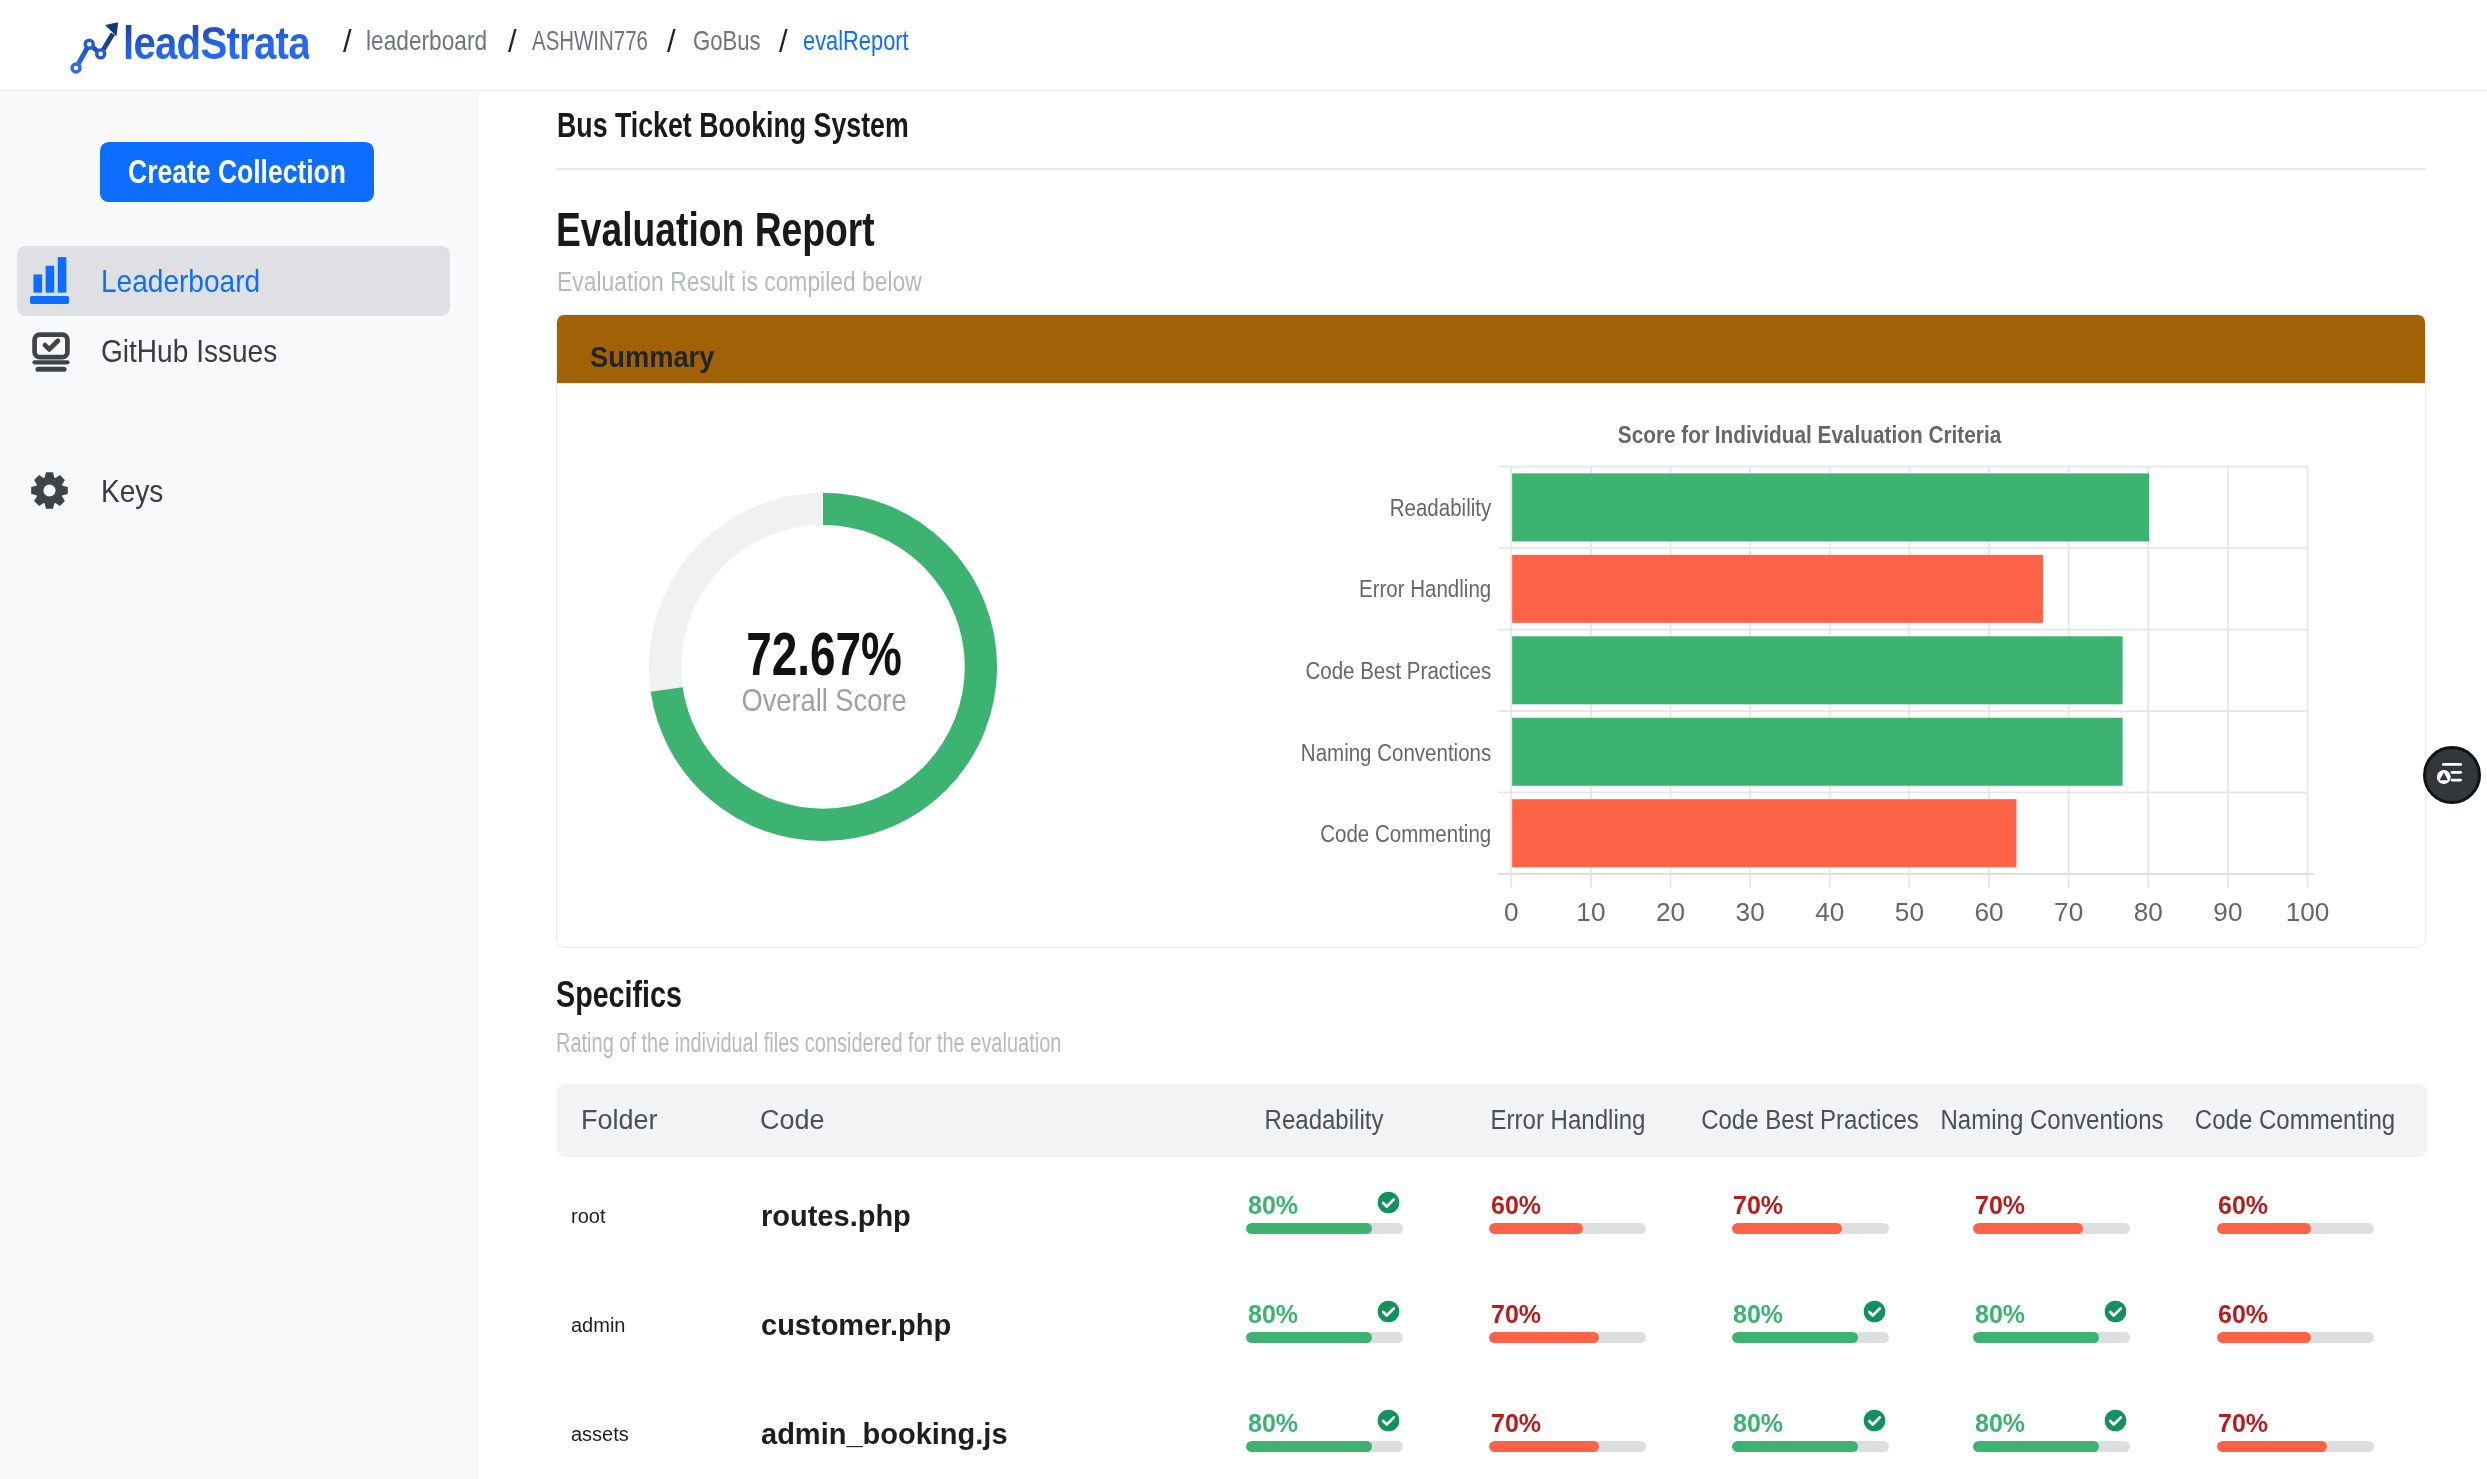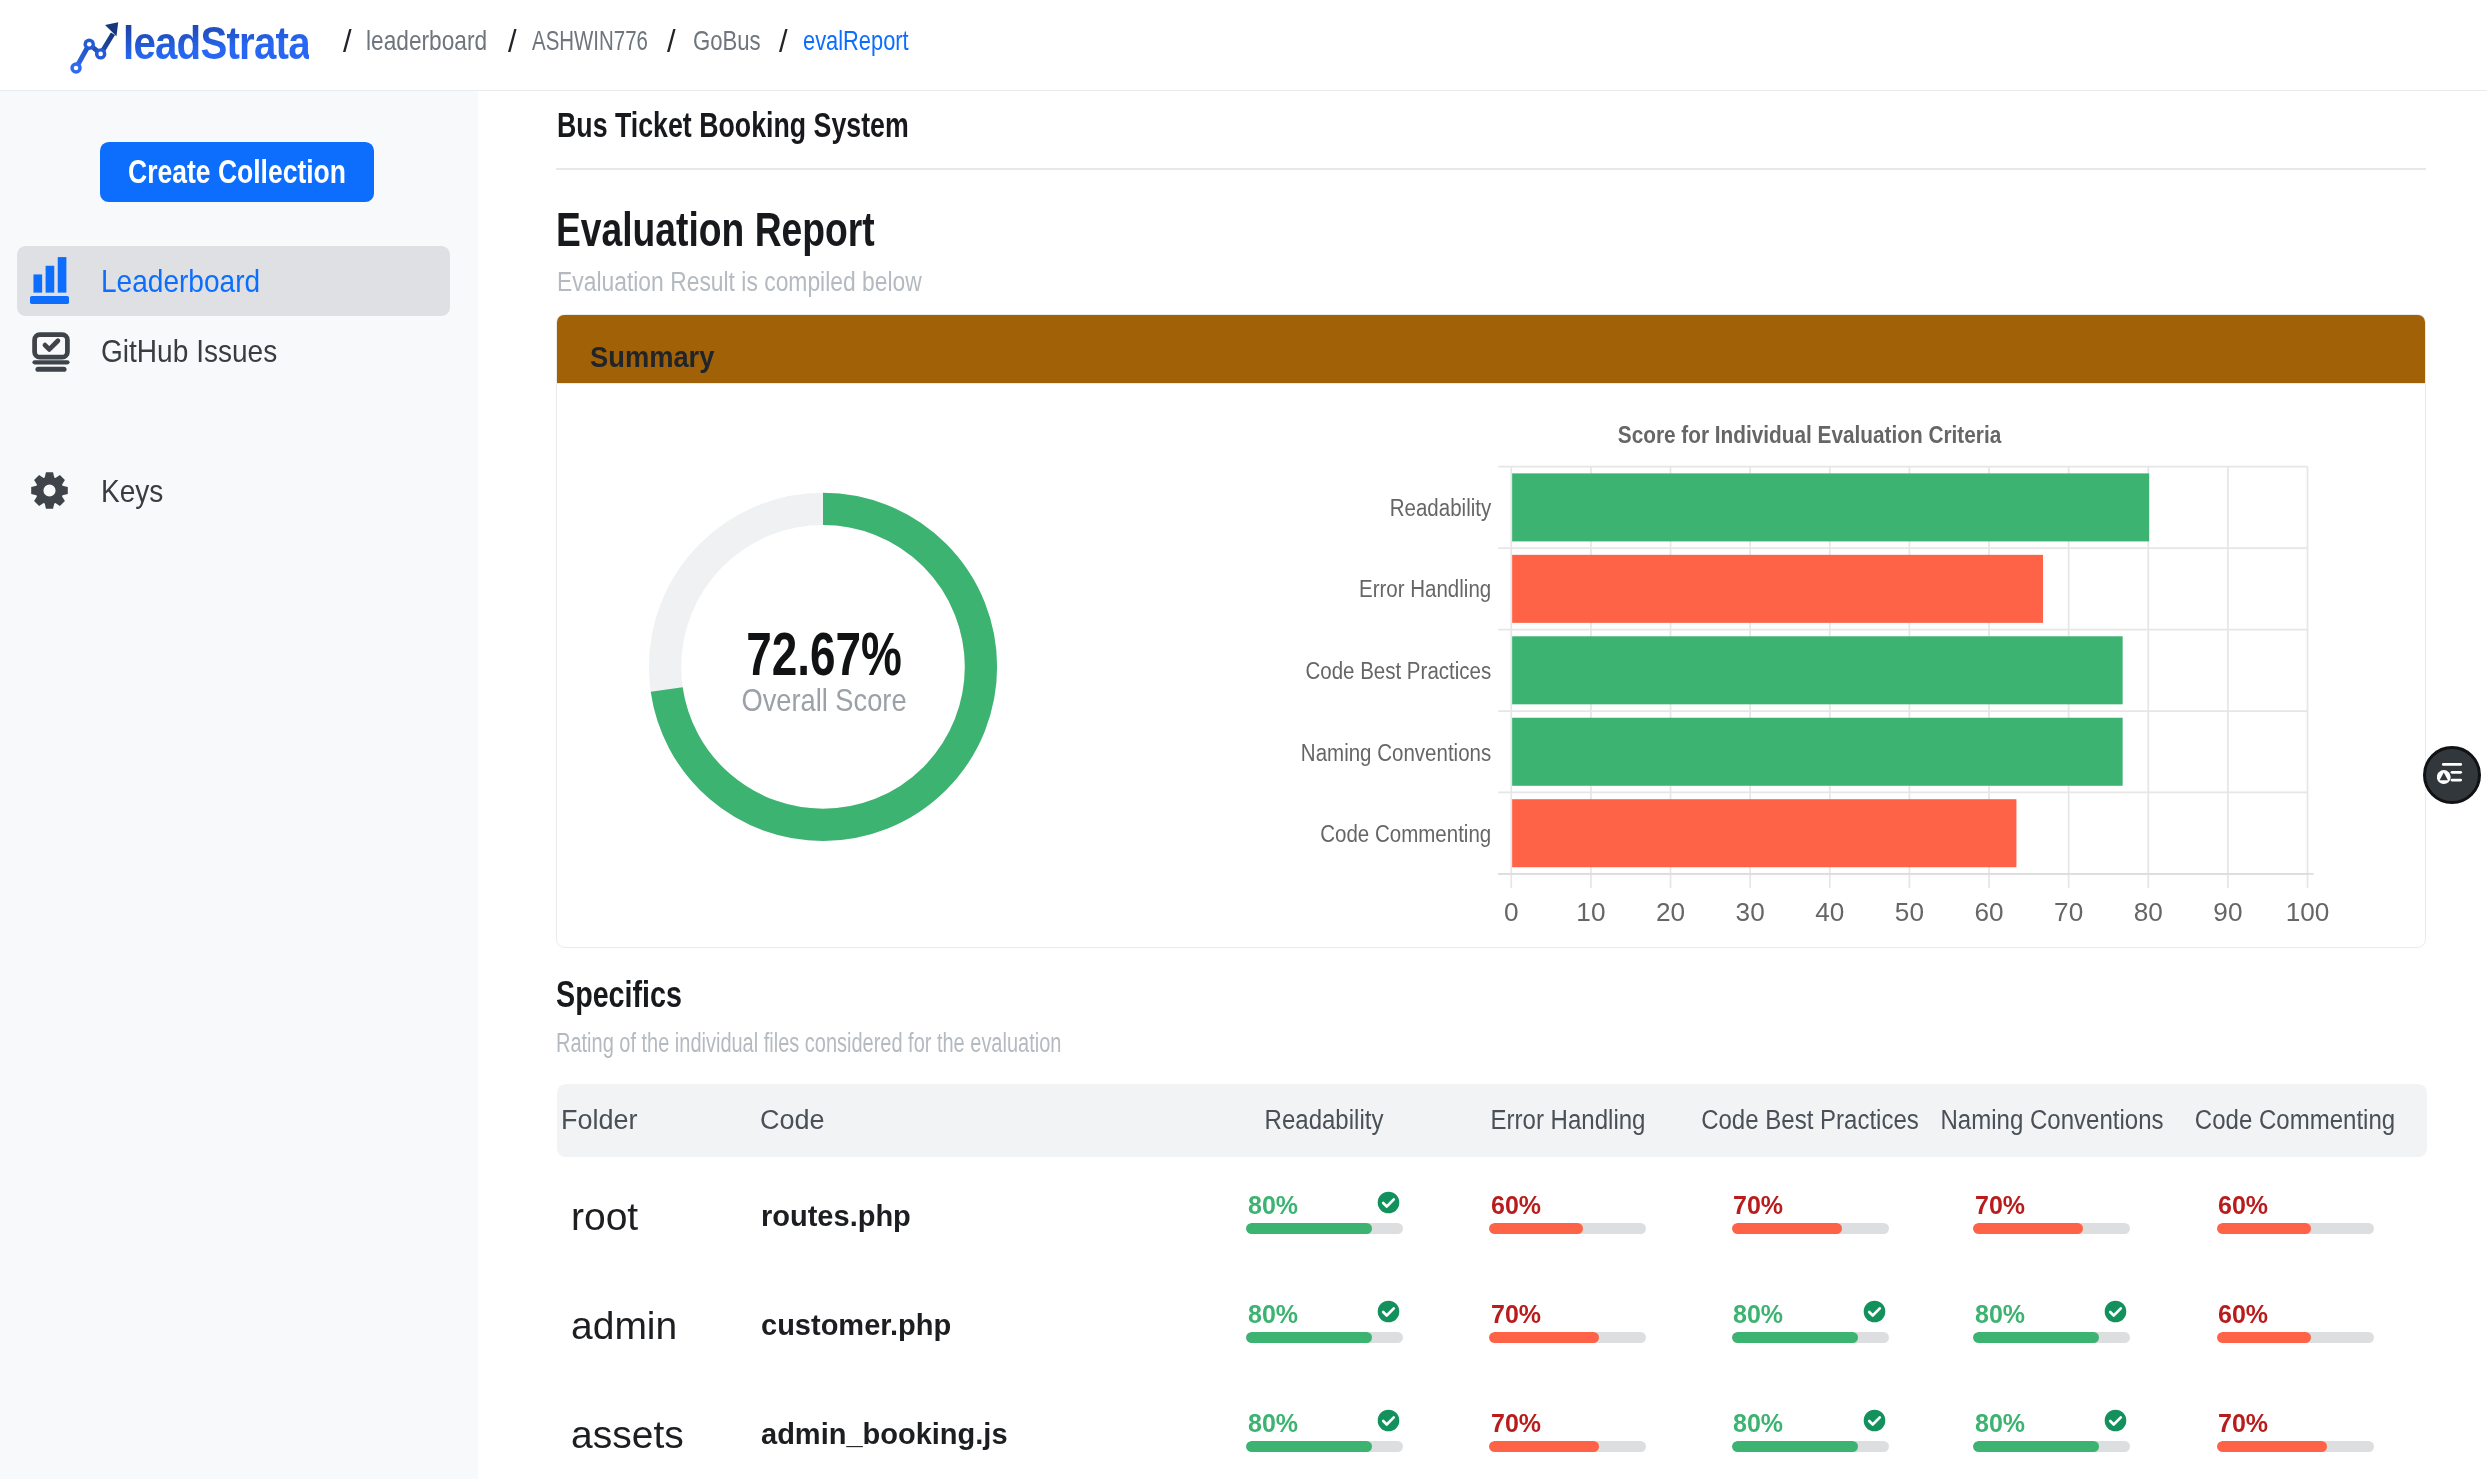--- a/index.html
+++ b/index.html
@@ -38,21 +38,21 @@
   #donut-sub { position:absolute; left:824px; top:682px; font-size:32px; color:#9ba1a7; transform:translateX(-50%) scaleX(0.852); white-space:nowrap; }
 
   
   #h-specifics { position:absolute; left:556px; top:974px; font-size:37px; font-weight:700; color:#17191c; transform:scaleX(0.775); transform-origin:left top; white-space:nowrap; }
   #sub-specifics { position:absolute; left:556px; top:1028px; font-size:27px; color:#b4bac0; transform:scaleX(0.740); transform-origin:left top; white-space:nowrap; }
 
   
   #thead { position:absolute; left:557px; top:1084px; width:1870px; height:73px; background:#f2f3f5; border-radius:8.7px; }
   .th { position:absolute; top:1084px; height:73px; line-height:73px; font-size:27px; color:#495057; font-weight:500; white-space:nowrap; }
   .thc { transform:translateX(-50%) scaleX(0.89); }
-  .foldertxt { position:absolute; font-size:39px; color:#1c1e21; line-height:29px; }
+  .foldertxt { position:absolute; font-size:20px; color:#1c1e21; line-height:29px; }
   .filetxt { position:absolute; font-size:29px; font-weight:700; color:#1c1e21; line-height:29px; }
   .pct { position:absolute; font-size:25px; font-weight:700; line-height:27px; }
   .pct.g { color:#3cb371; }
   .pct.r { color:#b91c1c; }
   .track { position:absolute; width:157px; height:11.3px; border-radius:6.1px; background:#dcdee0; overflow:hidden; }
   .fill { height:11.3px; border-radius:6.1px; }
   .fill.g { background:#3cb371; }
   .fill.r { background:#ff6347; }
   .chk { position:absolute; width:23px; height:23px; }
 
@@ -189,21 +189,21 @@
     <text x="2553.7" y="1056">90</text>
     <text x="2645.0" y="1056">100</text>
   </g>
  </g>
 </svg>
 
 <div id="h-specifics">Specifics</div>
 <div id="sub-specifics">Rating of the individual files considered for the evaluation</div>
 
 <div id="thead"></div>
-<div class="th" style="left:561px">Folder</div>
+<div class="th" style="left:581px">Folder</div>
 <div class="th" style="left:760px">Code</div>
 <div class="th thc" style="left:1324px">Readability</div>
 <div class="th thc" style="left:1568px">Error Handling</div>
 <div class="th thc" style="left:1810px">Code Best Practices</div>
 <div class="th thc" style="left:2052px">Naming Conventions</div>
 <div class="th thc" style="left:2295px">Code Commenting</div>
 
 <div id="rows">
 <div class="foldertxt" style="left:571px;top:1202px">root</div>
 <div class="filetxt" style="left:761px;top:1202px">routes.php</div>

